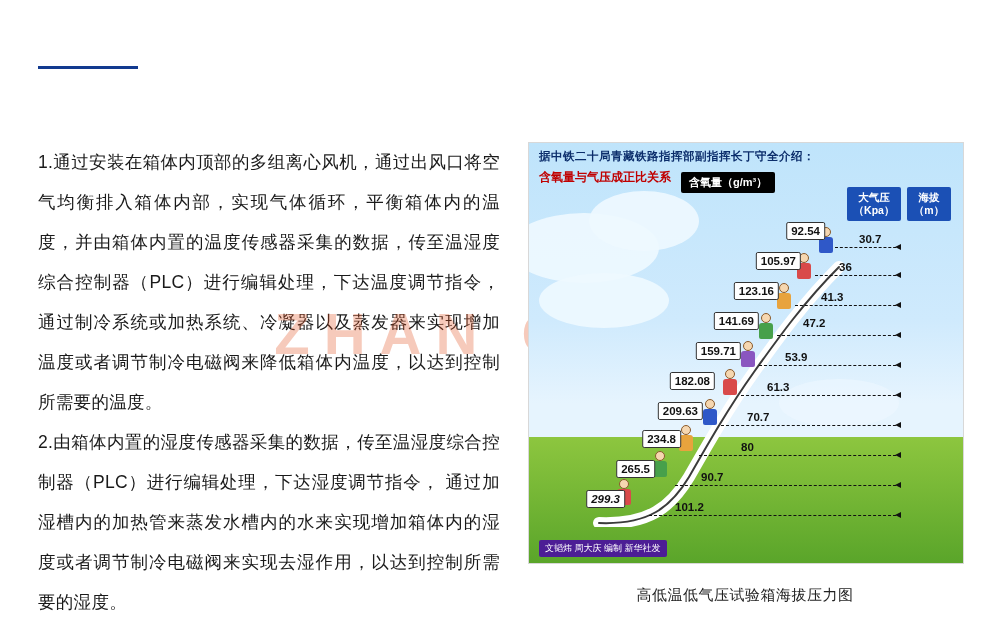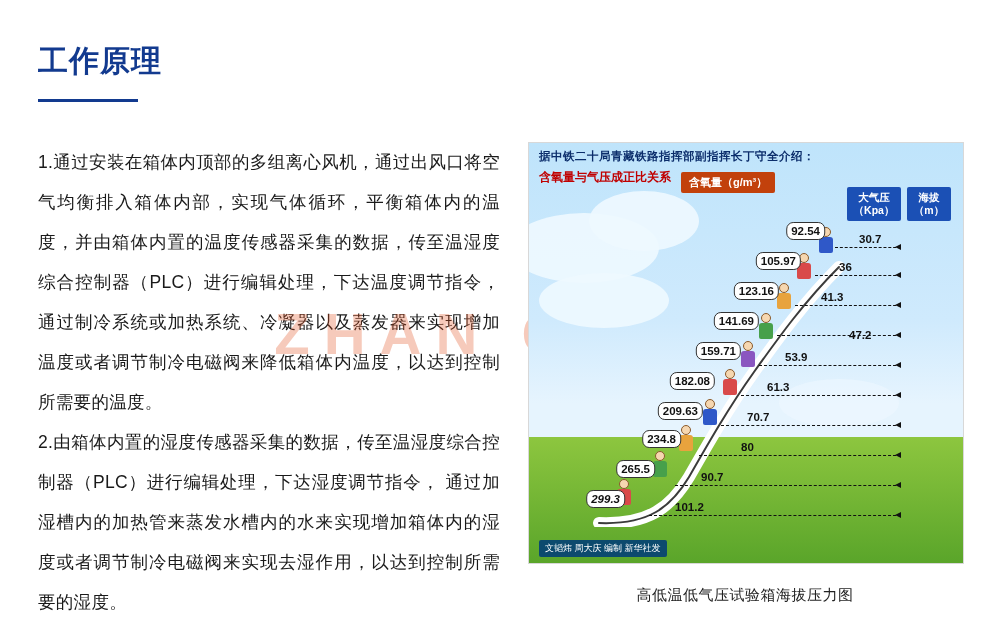--- a/index.html
+++ b/index.html
@@ -107,21 +107,21 @@
     margin-top: 5px;
     font-size: 12px;
     font-weight: bold;
     color: #c00000;
     white-space: nowrap;
   }
   .legend-box {
     position: absolute;
     left: 152px;
     top: 29px;
-    background: #c2410c;
+    background: #000000;
     color: #ffffff;
     font-size: 11px;
     font-weight: bold;
     padding: 3px 8px;
     border-radius: 2px;
     white-space: nowrap;
   }
   .axis-label-box {
     position: absolute;
     background: #1b50b5;
@@ -154,21 +154,21 @@
     transform: translateY(-50%);
   }
   .o2-box {
     position: absolute;
     background: #ffffff;
     border: 1px solid #333;
     font-size: 11.5px;
     font-weight: bold;
     color: #111;
     padding: 2px 4px;
-    border-radius: 7px;
+    border-radius: 2px;
     white-space: nowrap;
     transform: translate(-100%, -50%);
   }
   .kpa-val {
     position: absolute;
     font-size: 11.5px;
     font-weight: bold;
     color: #111;
     white-space: nowrap;
     transform: translateY(-50%);
@@ -210,21 +210,21 @@
   .p-body {
     position: absolute;
     left: 2px; top: 10px;
     width: 14px; height: 16px;
     border-radius: 3px 3px 2px 2px;
   }
   .credit {
     position: absolute;
     left: 10px;
     bottom: 6px;
-    background: #0c4a6e;
+    background: #4c1d95;
     color: #ffffff;
     font-size: 9px;
     padding: 2px 6px;
     border-radius: 2px;
     white-space: nowrap;
   }
   .watermark {
     position: absolute;
     left: 0;
     top: 300px;
@@ -237,21 +237,20 @@
     pointer-events: none;
     user-select: none;
   }
 </style>
 </head>
 <body>
 
 <div class="page">
 
   <div class="heading-wrap">
-    <h1 class="heading-title">工作原理</h1>
     <div class="heading-rule"></div>
   </div>
 
   <div class="body-text">
     <p>1.通过安装在箱体内顶部的多组离心风机，通过出风口将空气均衡排入箱体内部，实现气体循环，平衡箱体内的温度，并由箱体内置的温度传感器采集的数据，传至温湿度综合控制器（PLC）进行编辑处理，下达温度调节指令，通过制冷系统或加热系统、冷凝器以及蒸发器来实现增加温度或者调节制冷电磁阀来降低箱体内温度，以达到控制所需要的温度。</p>
     <p>2.由箱体内置的湿度传感器采集的数据，传至温湿度综合控制器（PLC）进行编辑处理，下达湿度调节指令， 通过加湿槽内的加热管来蒸发水槽内的水来实现增加箱体内的湿度或者调节制冷电磁阀来实现去湿作用，以达到控制所需要的湿度。</p>
   </div>
 
   <div class="watermark">ZHAN QIAO</div>
 
@@ -336,21 +335,21 @@
       <div class="arrow-head" style="left:366px; top:104px;"></div>
 
       <div class="kpa-val" style="left:310px; top:124px;">36</div>
       <div class="dashline" style="left:286px; top:132px; width:86px;"></div>
       <div class="arrow-head" style="left:366px; top:132px;"></div>
 
       <div class="kpa-val" style="left:292px; top:154px;">41.3</div>
       <div class="dashline" style="left:266px; top:162px; width:106px;"></div>
       <div class="arrow-head" style="left:366px; top:162px;"></div>
 
-      <div class="kpa-val" style="left:274px; top:192px;margin-left:46px;">47.2</div>
+      <div class="kpa-val" style="left:274px; top:180px;">47.2</div>
       <div class="dashline" style="left:248px; top:192px; width:124px;"></div>
       <div class="arrow-head" style="left:366px; top:192px;"></div>
 
       <div class="kpa-val" style="left:256px; top:214px;">53.9</div>
       <div class="dashline" style="left:230px; top:222px; width:142px;"></div>
       <div class="arrow-head" style="left:366px; top:222px;"></div>
 
       <div class="kpa-val" style="left:238px; top:244px;">61.3</div>
       <div class="dashline" style="left:212px; top:252px; width:160px;"></div>
       <div class="arrow-head" style="left:366px; top:252px;"></div>

